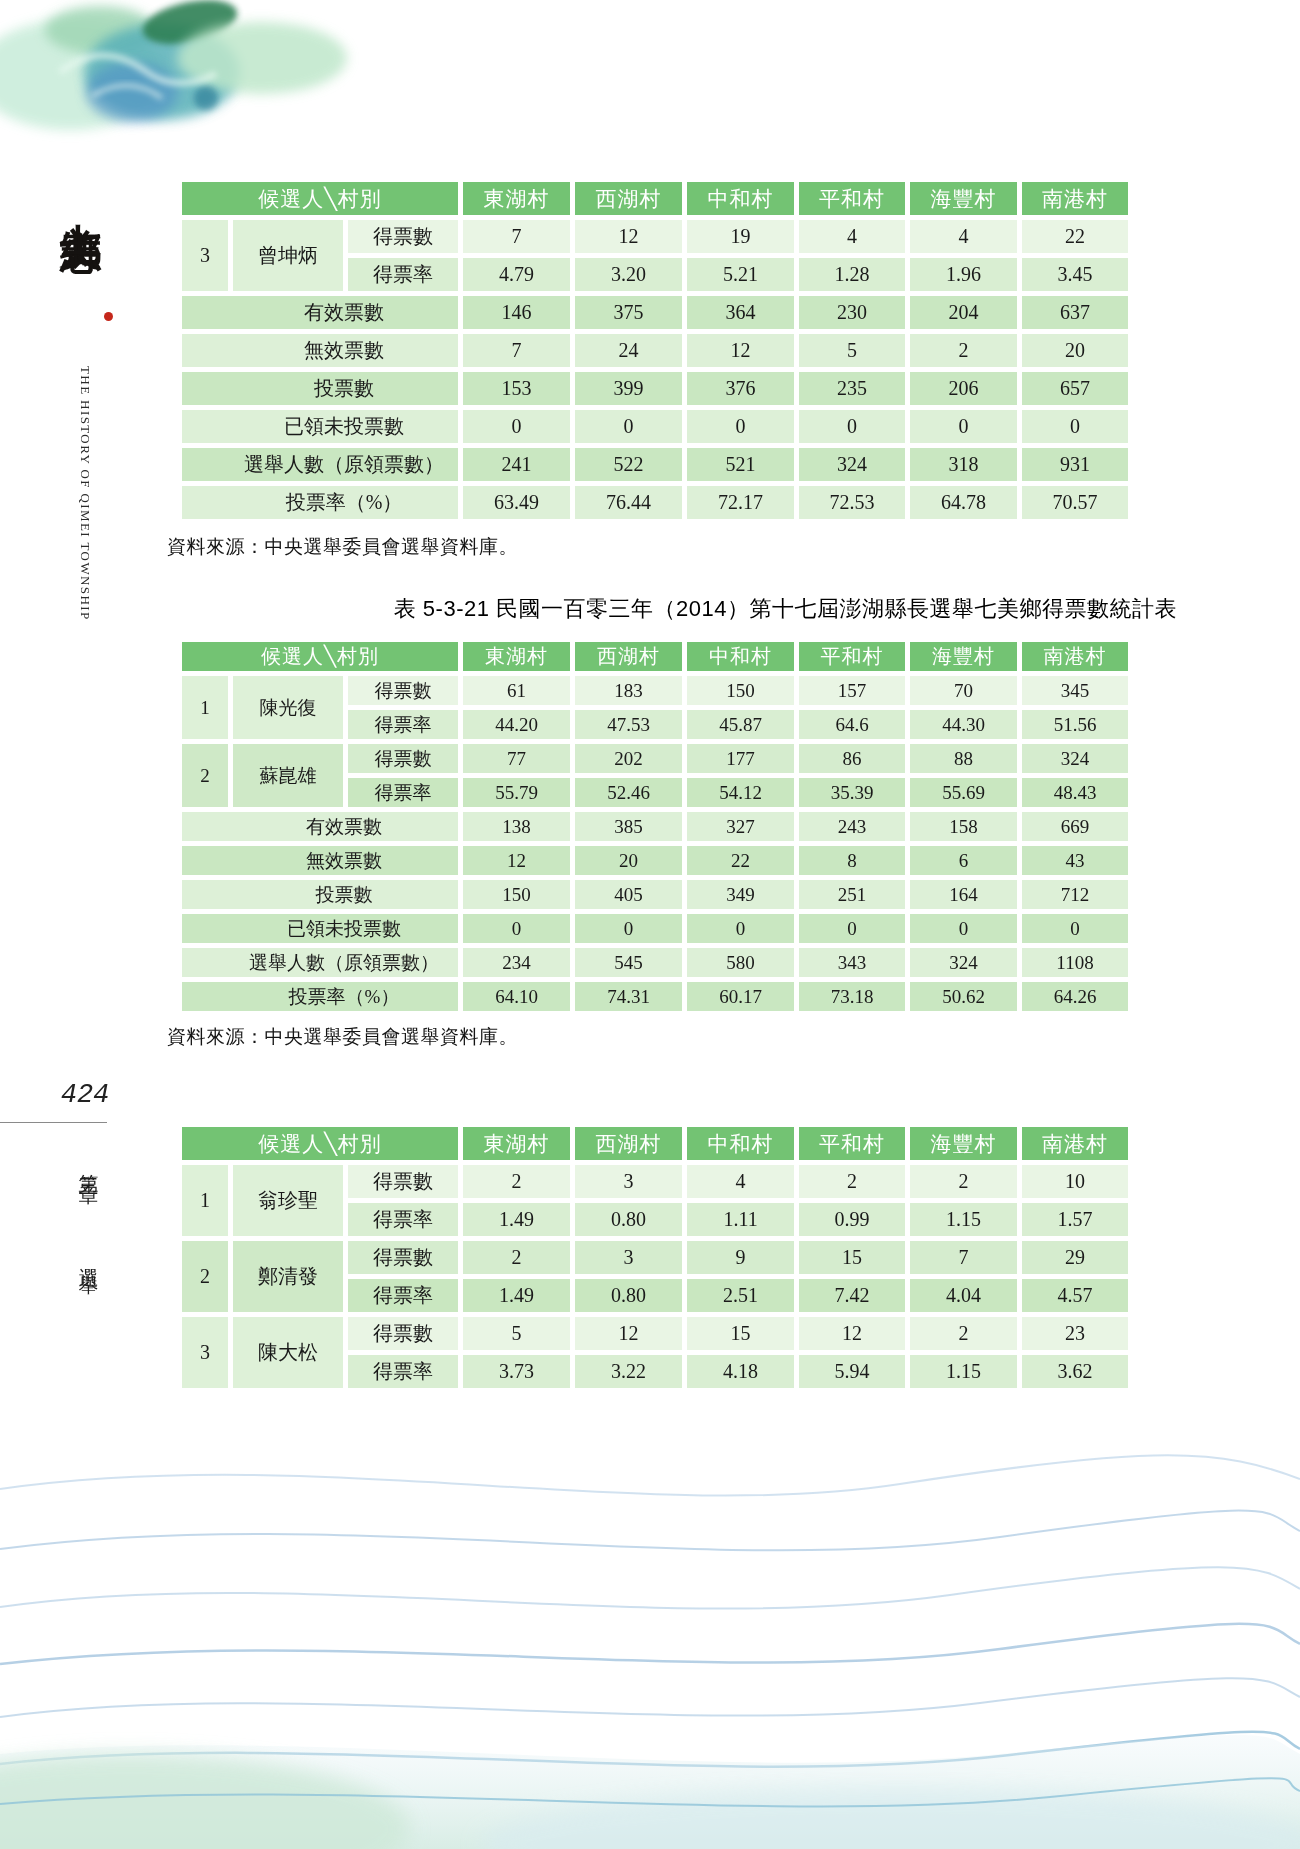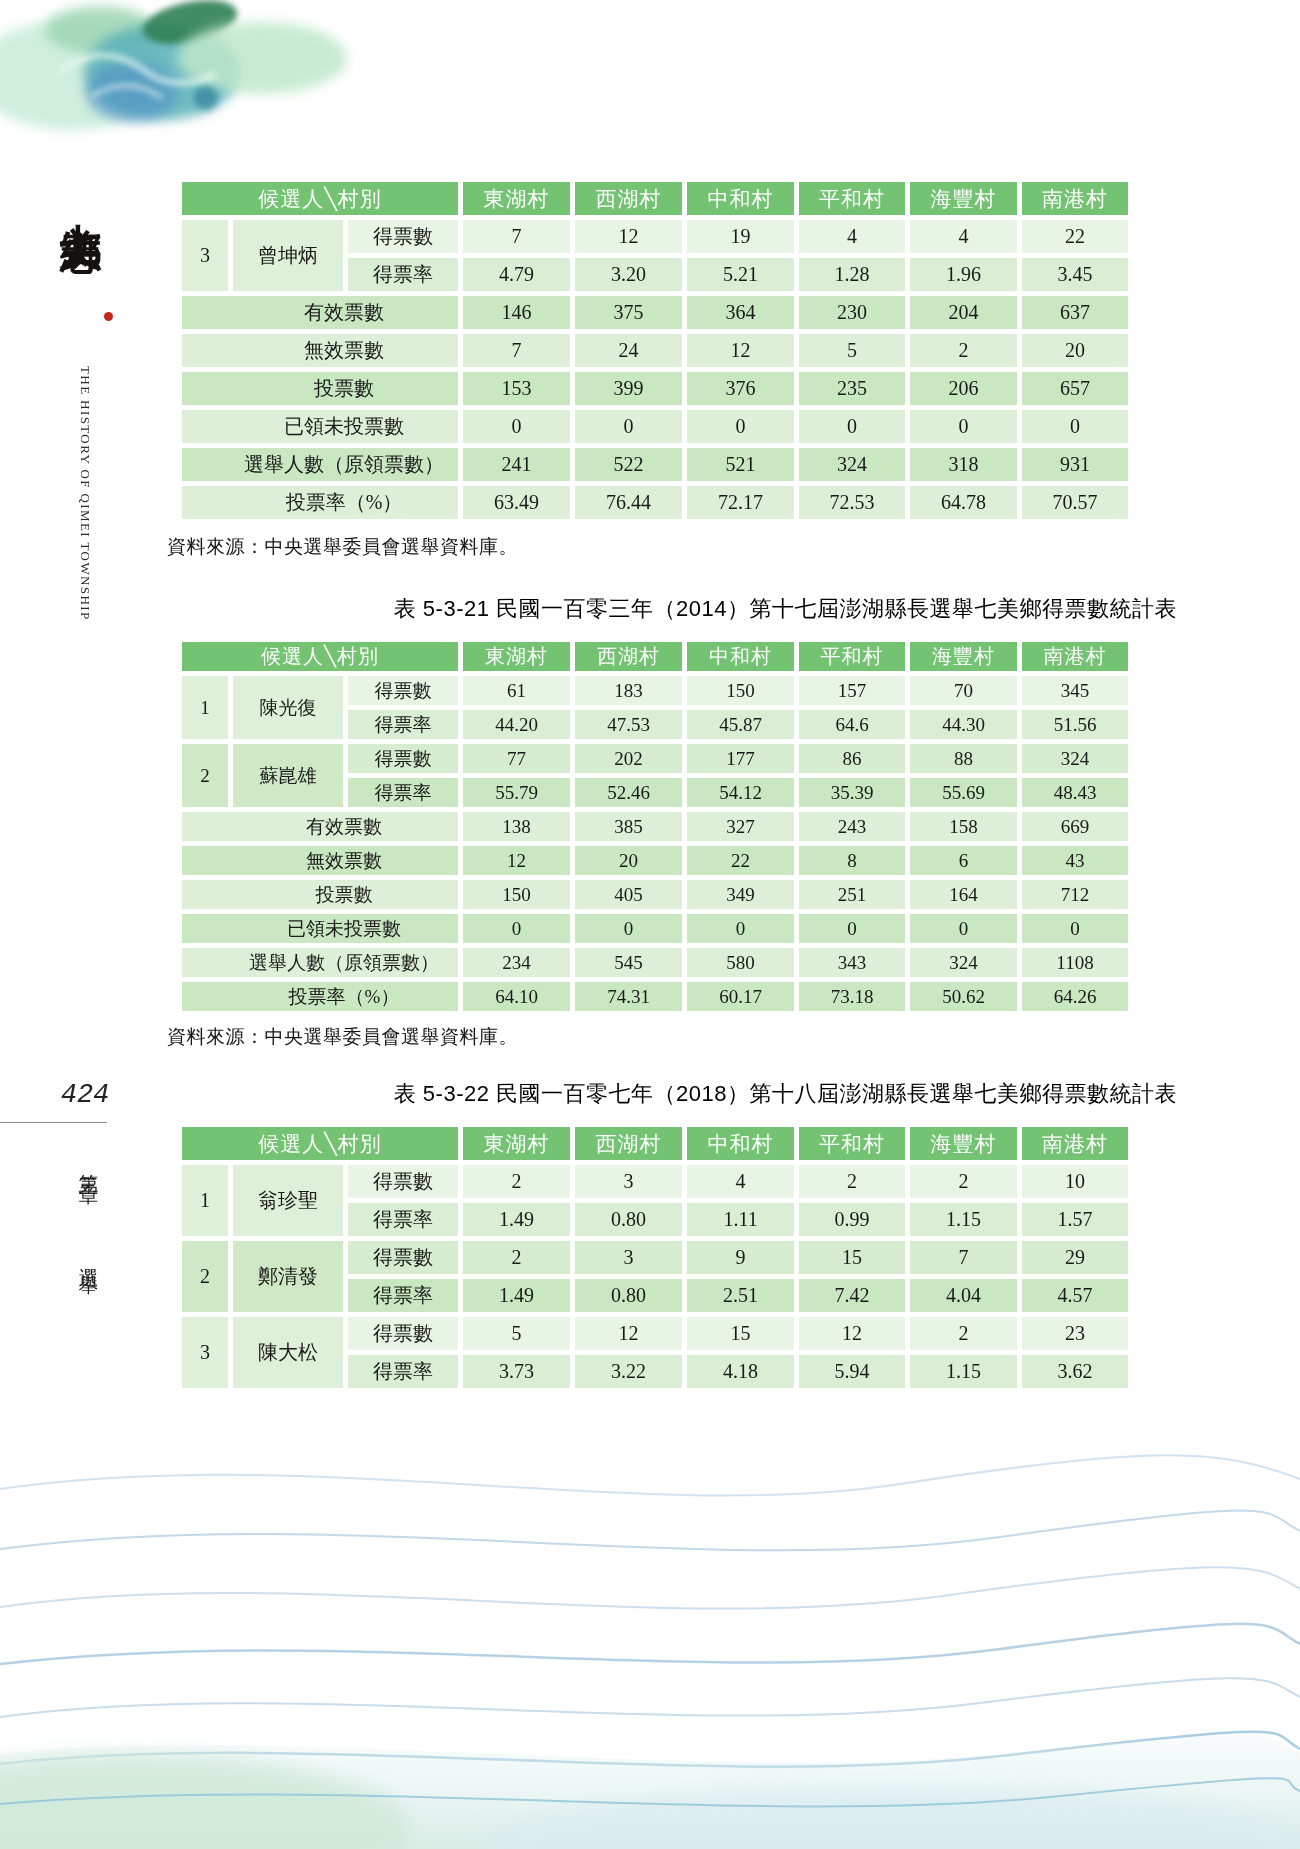--- a/index.html
+++ b/index.html
@@ -331,21 +331,20 @@
             <td class="c-sm">60.17</td>
             <td class="c-sm">73.18</td>
             <td class="c-sm">50.62</td>
             <td class="c-sm">64.26</td>
           </tr>
         </tbody>
       </table>
     </div>
   <div class="src-note" style="top:1024px;">資料來源：中央選舉委員會選舉資料庫。</div>
 
-  <div class="tbl-title" style="top:1079px;">表 5-3-22 民國一百零七年（2018）第十八屆澎湖縣長選舉七美鄉得票數統計表</div>
   <div class="tblwrap t3" style="top:1122px;">
       <table class="gtable">
         <colgroup>
           <col style="width: 46px;">
           <col style="width: 110px;">
           <col style="width: 110px;">
           <col style="width: 107px;">
           <col style="width: 107px;">
           <col style="width: 107px;">
           <col style="width: 106px;">

